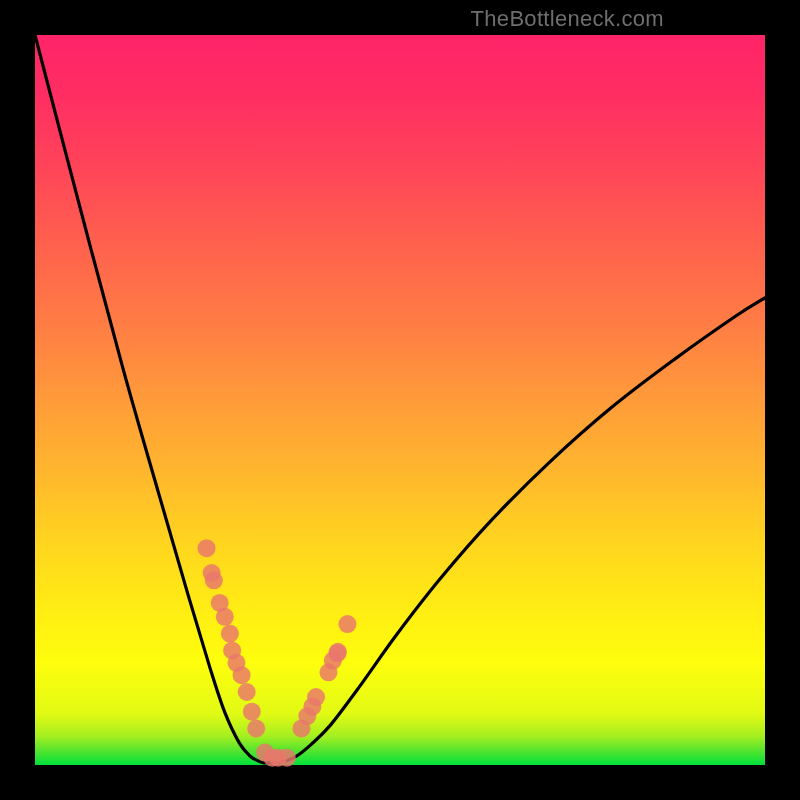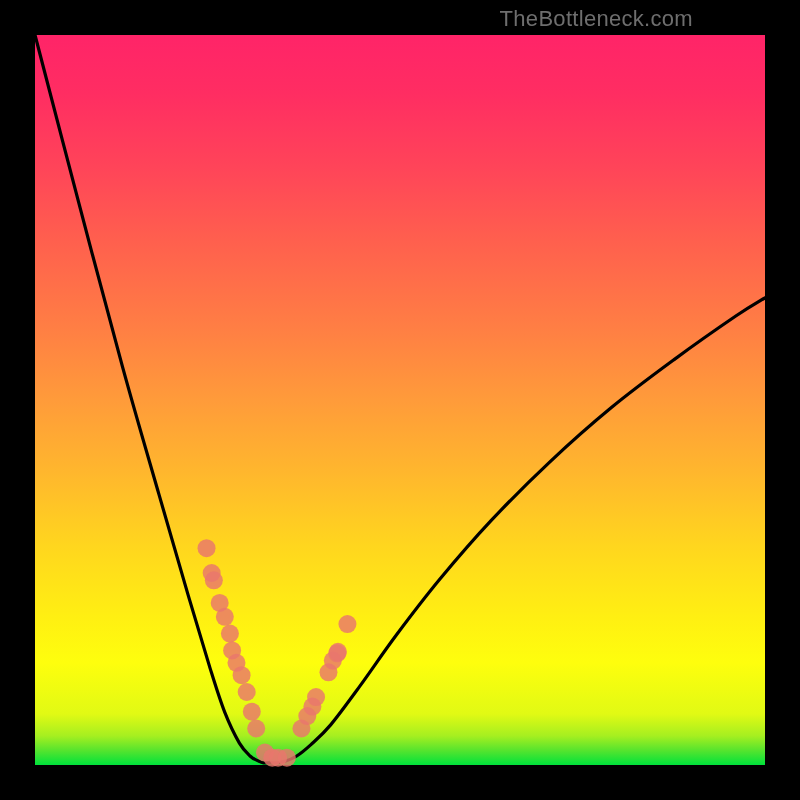--- a/index.html
+++ b/index.html
@@ -11,21 +11,20 @@
     background: #000;
     font-family: Arial, Helvetica, sans-serif;
   }
   .frame {
     position: absolute;
     left: 0;
     top: 0;
     width: 676px;
     height: 800px;
     background: #000;
-    padding-left: 29px;
   }
   .plot-area {
     position: absolute;
     left: 35px;
     top: 35px;
     width: 730px;
     height: 730px;
     
     background: linear-gradient(
       to top,

